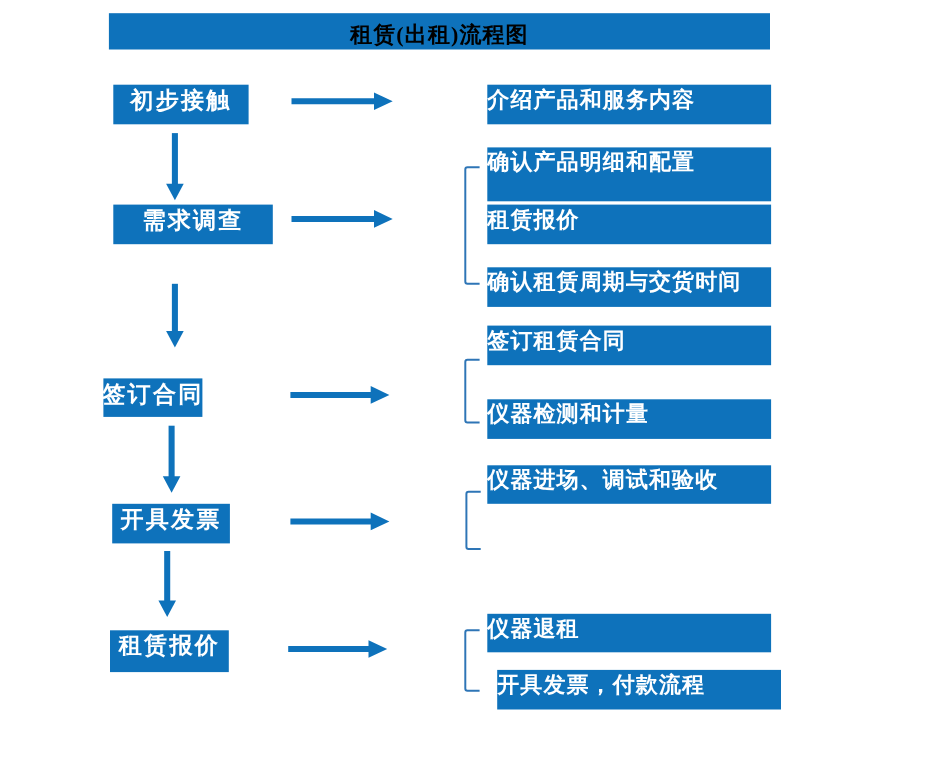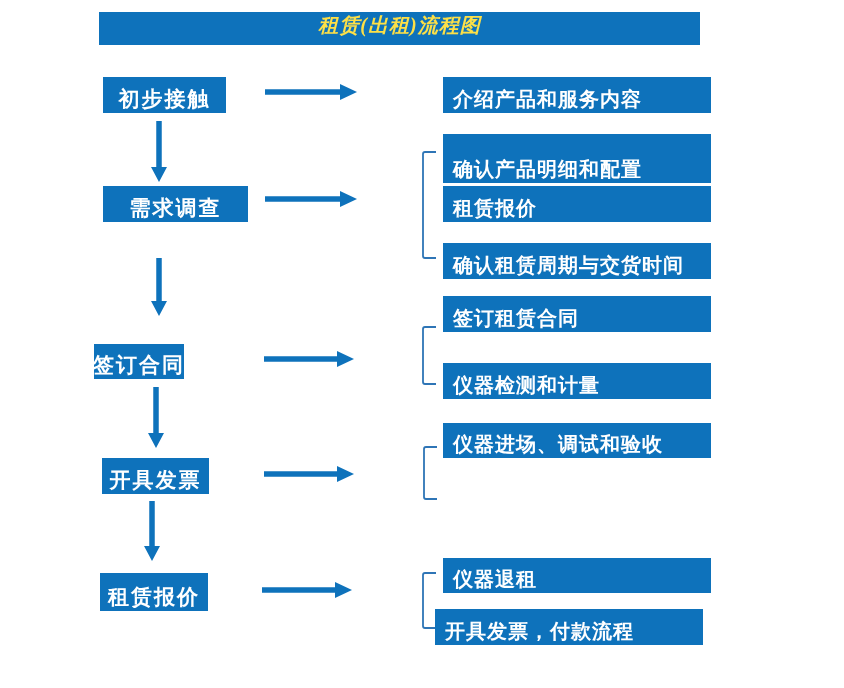--- a/index.html
+++ b/index.html
@@ -6,34 +6,33 @@
   .canvas{
     position:relative;
     width:844px;height:688px;
     background:#ffffff;
     overflow:hidden;
     font-family:"Liberation Serif","DejaVu Serif",serif;
   }
   .connectors{position:absolute;left:0;top:0;z-index:1;}
   .title-bar{
     position:absolute;left:99px;top:12px;width:601px;height:33px;
-    background:#0E72BB;color:#fde047;
-    display:flex;align-items:flex-start;justify-content:center;
+    background:#0E72BB;color:#000000;
+    display:flex;align-items:flex-end;justify-content:center;
     font-weight:bold;font-size:20px;letter-spacing:1px;
     z-index:2;
-    font-style:italic;
   }
   .box{
     position:absolute;background:#0E72BB;color:#ffffff;
     font-weight:bold;z-index:2;
-    display:flex;align-items:flex-end;
+    display:flex;align-items:flex-start;
     white-space:nowrap;
   }
   .box.left-step{justify-content:center;font-size:21px;letter-spacing:2px;}
-  .box.right-out{justify-content:flex-start;padding-left:10px;font-size:20px;letter-spacing:1px;}
+  .box.right-out{justify-content:flex-start;padding-left:0;font-size:20px;letter-spacing:1px;}
   .shaft{stroke:#0E72BB;stroke-width:5.5;}
   .head{fill:#0E72BB;stroke:none;}
   .bracket{fill:none;stroke:#2E75B6;stroke-width:1.8;}
 </style>
 </head>
 <body>
 
 <div class="canvas">
 
   <svg class="connectors" width="844" height="688" viewBox="0 0 844 688">
@@ -123,17 +122,17 @@
     <span>仪器检测和计量</span>
   </div>
 
   <div class="box right-out" style="left:443px;top:423px;width:258px;height:35px">
     <span>仪器进场、调试和验收</span>
   </div>
 
   <div class="box right-out" style="left:443px;top:558px;width:258px;height:35px">
     <span>仪器退租</span>
   </div>
-  <div class="box right-out" style="left:435px;top:609px;width:258px;height:36px">
+  <div class="box right-out" style="left:452px;top:609px;width:258px;height:36px">
     <span>开具发票，付款流程</span>
   </div>
 
 </div>
 
 </body></html>

